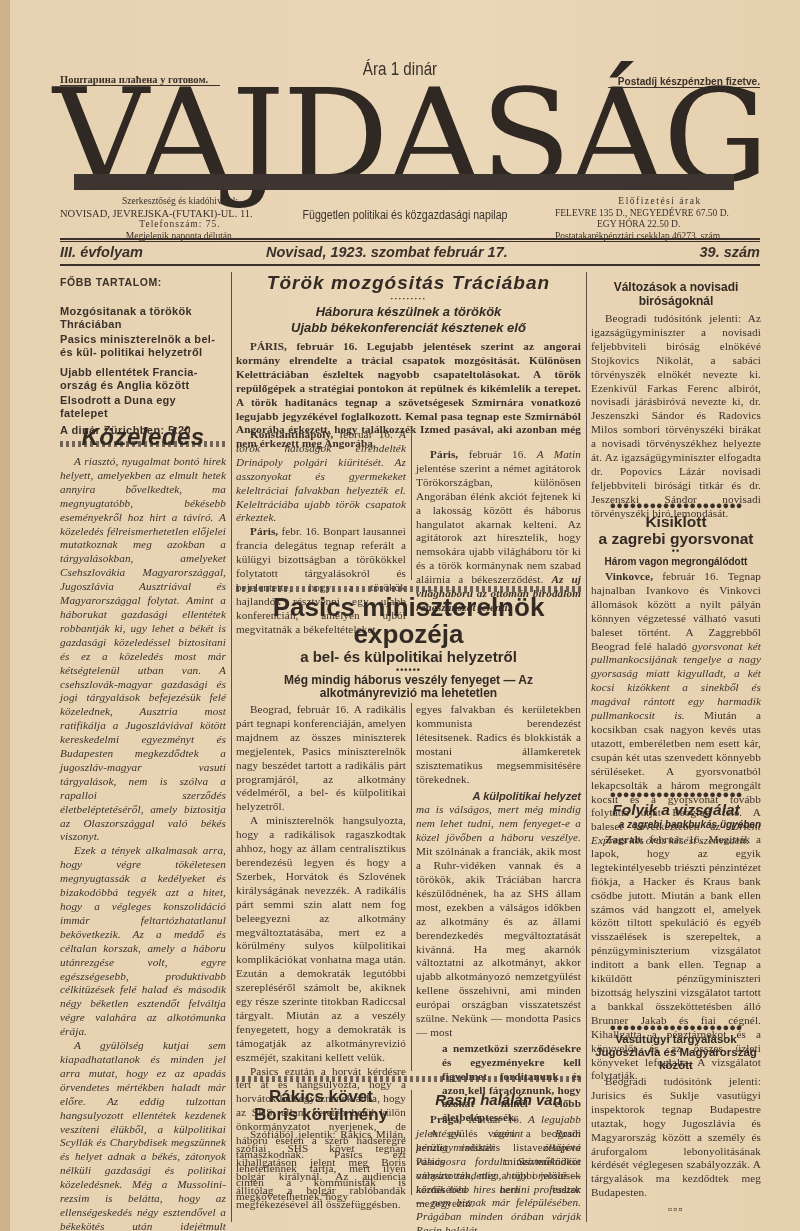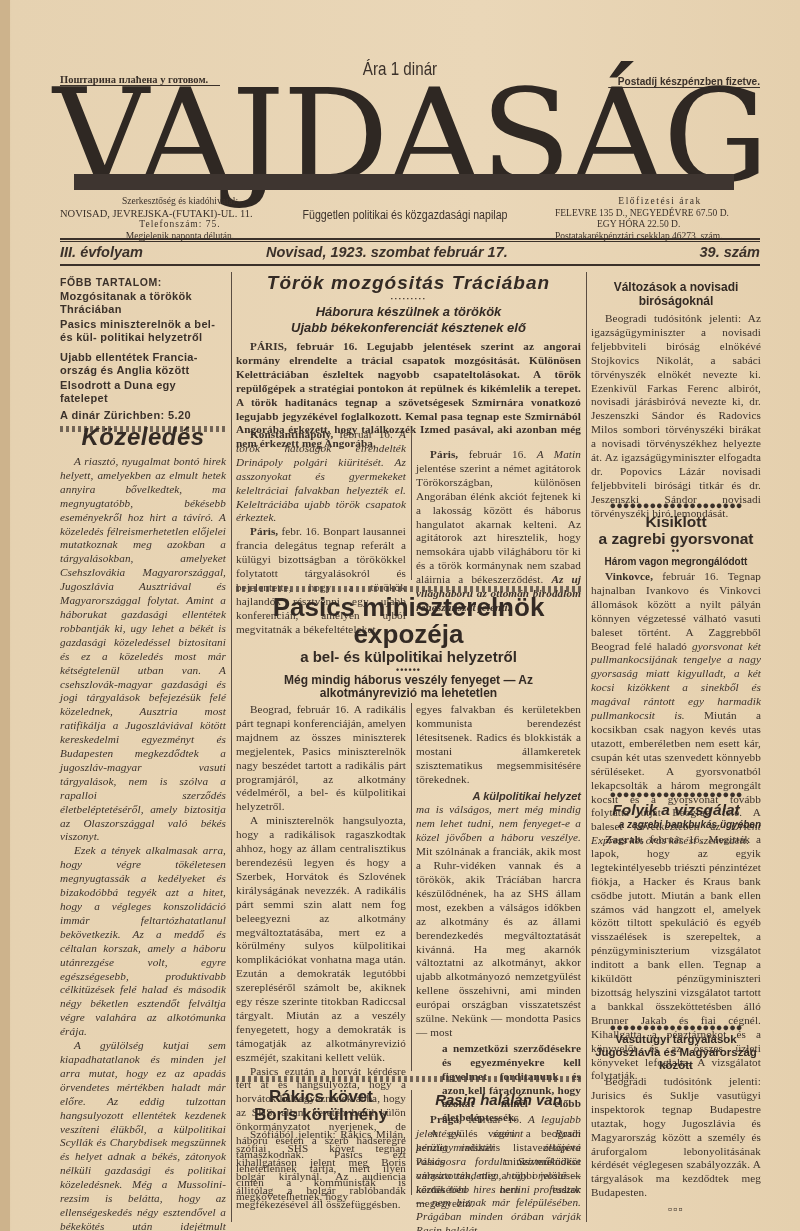--- a/index.html
+++ b/index.html
@@ -54,21 +54,21 @@
     <span class="abs" style="right:0;">39. szám</span>
   </div>
   <div class="rule" style="left:60px;top:264px;width:700px;height:2px;"></div>
 
   <div class="vrule" style="left:231px;top:272px;height:950px;"></div>
   <div class="vrule" style="left:586px;top:272px;height:950px;"></div>
 
   <div class="col" style="left:60px;top:275px;width:166px;">
     <div class="sans" style="font-family:'Liberation Sans',sans-serif;font-weight:900;font-size:10.5px;letter-spacing:0.6px;line-height:14px;">FŐBB TARTALOM:</div>
     <div class="sans" style="font-family:'Liberation Sans',sans-serif;font-weight:900;font-size:11px;line-height:12.5px;letter-spacing:0.3px;">
-      <div style="margin-top:1px;text-indent:0;padding-left:0"><span>Mozgósitanak a törökök Thráciában</span></div>
+      <div style="margin-top:16px;text-indent:0;padding-left:0"><span>Mozgósitanak a törökök Thráciában</span></div>
       <div style="margin-top:3px"><span>Pasics miniszterelnök a bel- és kül- politikai helyzetről</span></div>
       <div style="margin-top:8px"><span>Ujabb ellentétek Francia-ország és Anglia között</span></div>
       <div style="margin-top:3px"><span>Elsodrott a Duna egy fatelepet</span></div>
     </div>
     <div class="sans" style="font-family:'Liberation Sans',sans-serif;font-weight:900;font-size:11px;margin-top:5px;letter-spacing:0.4px;">A dinár Zürichben: 5.20</div>
     <div class="orn" style="margin-top:5px;"></div>
   </div>
 
   <div class="col" style="left:60px;top:423px;width:166px;">
     <h1 class="hd ital" style="font-size:24px;line-height:28px;font-style:italic;letter-spacing:0.5px;">Közeledés</h1>

